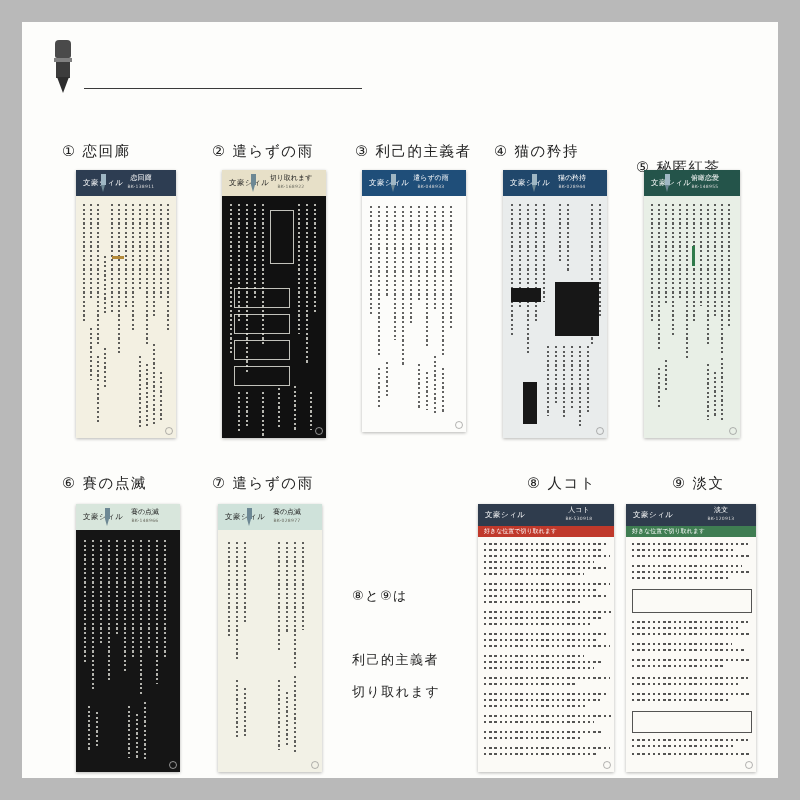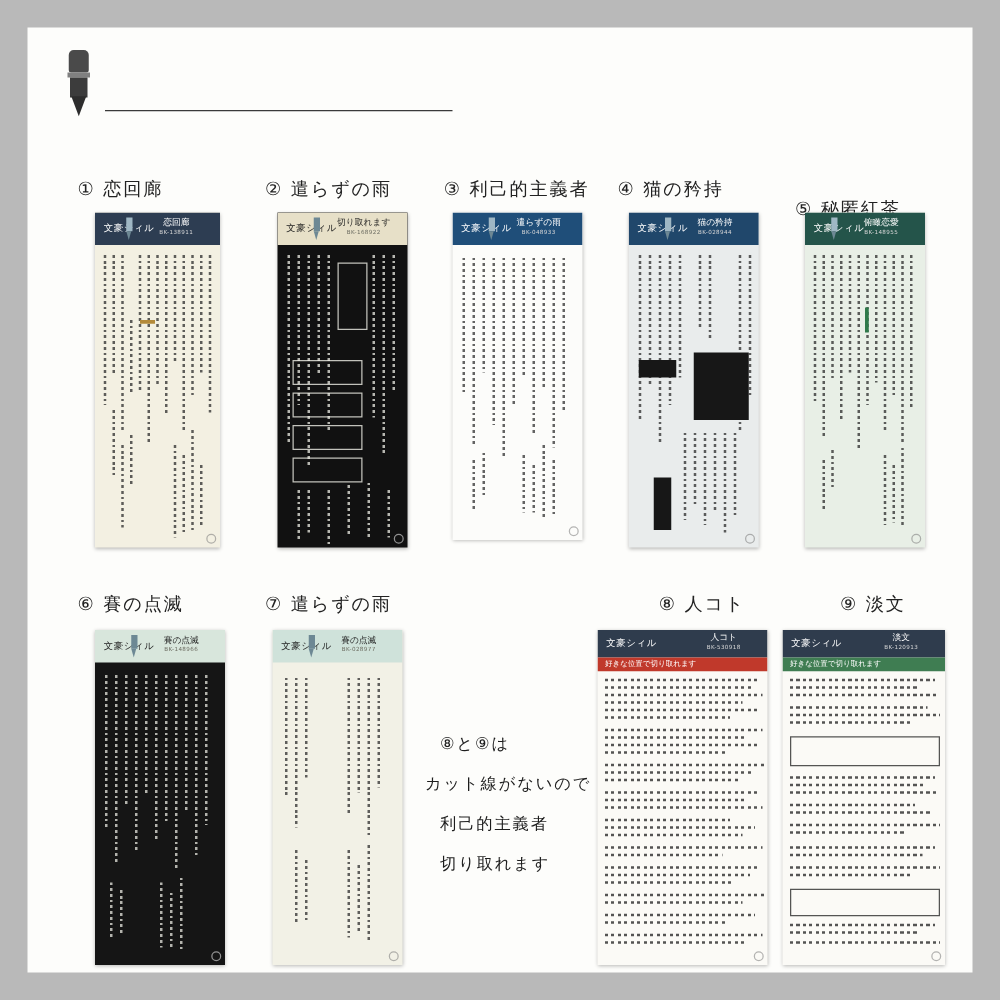--- a/index.html
+++ b/index.html
@@ -473,21 +473,20 @@
       <span class="vline" style="left:18px; top:150px; height:60px;"></span>
       <span class="vline" style="left:26px; top:158px; height:48px;"></span>
       <span class="vline" style="left:60px; top:150px; height:70px;"></span>
       <span class="vline" style="left:68px; top:162px; height:54px;"></span>
       <span class="vline" style="left:76px; top:146px; height:76px;"></span>
       <span class="corner"></span>
     </div>
   </div>
 
   <div class="note" style="left:330px; top:560px;">⑧と⑨は</div>
-  <div class="note" style="left:318px; top:592px;">カット線がないので</div>
   <div class="note" style="left:330px; top:624px;">利己的主義者</div>
   <div class="note" style="left:330px; top:656px;">切り取れます</div>
 
   <div class="card-label" style="left:505px; top:452px;">⑧ 人コト</div>
   <div class="card" style="left:456px; top:482px; width:136px; height:268px; background:#fbfaf6;">
     <div class="cardtop" style="background:#2f3c4d; height:22px;">
       <span class="brandtxt">文豪シィル</span>
       <span class="tagbox" style="top:1px;">
         <span class="tagname">人コト</span>
         <span class="tagcode">BK-530918</span>

